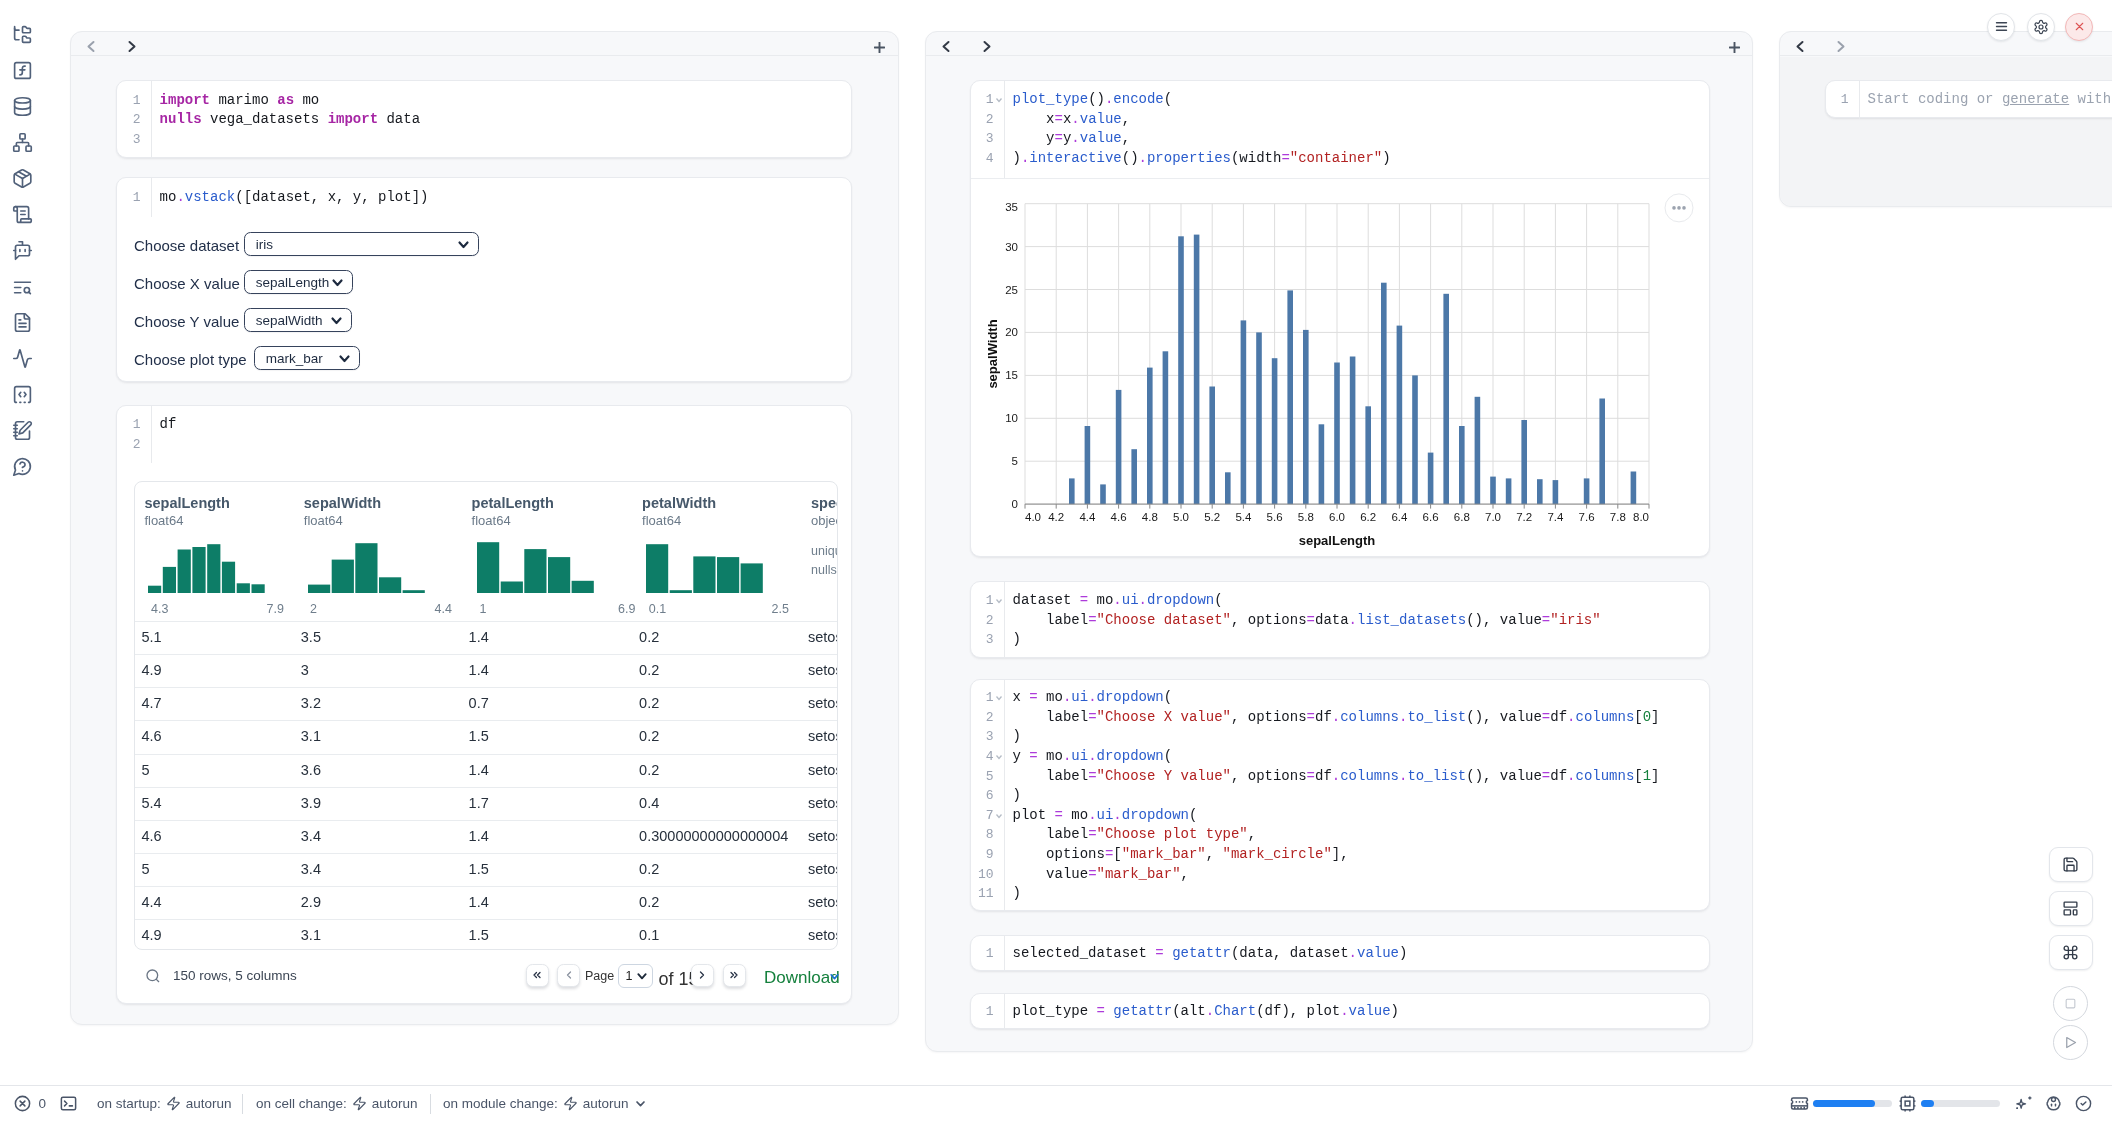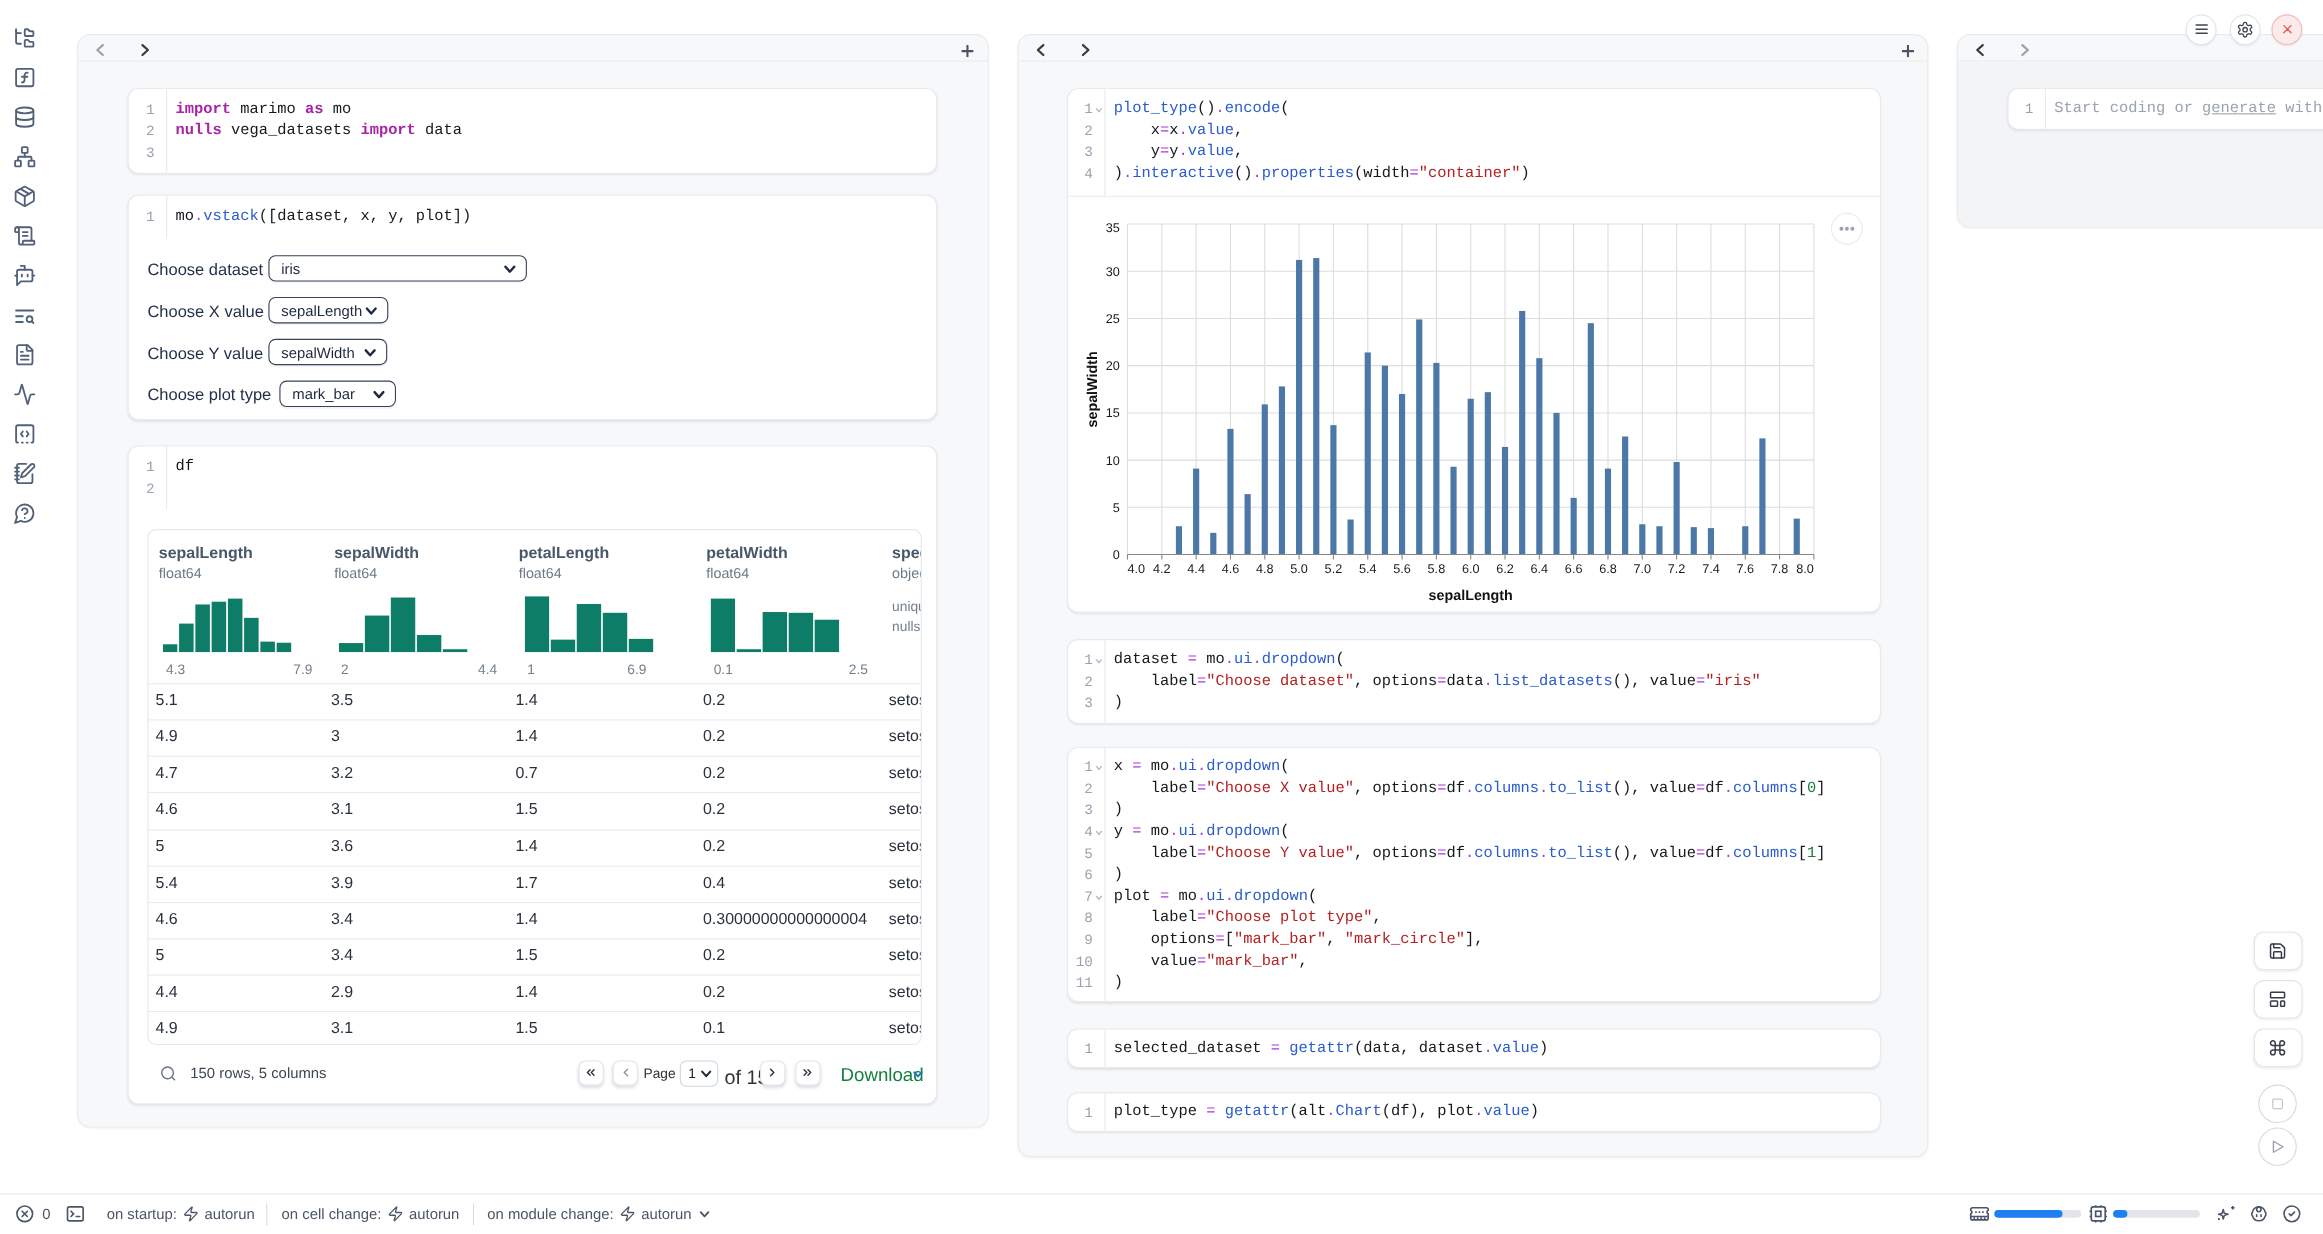--- a/index.html
+++ b/index.html
@@ -235,21 +235,21 @@
           <rect x="23.7" y="50.2" width="22.2" height="2.8" fill="#0d7d67"></rect>
           <rect x="47.3" y="16.4" width="22.2" height="36.6" fill="#0d7d67"></rect>
           <rect x="71.0" y="17.1" width="22.2" height="35.9" fill="#0d7d67"></rect>
           <rect x="94.6" y="23.4" width="22.2" height="29.6" fill="#0d7d67"></rect>
         </svg>
         <div class="minmax" style="left:16.5px;top:120px">4.3</div>
         <div class="minmax" style="left:104.5px;top:120px;width:45px;text-align:right">7.9</div>
         <div class="minmax" style="left:175.5px;top:120px">2</div>
         <div class="minmax" style="left:272.5px;top:120px;width:45px;text-align:right">4.4</div>
         <div class="minmax" style="left:344.9px;top:120px">1</div>
-        <div class="minmax" style="left:422px;top:120px;width:45px;text-align:center">6.9</div>
+        <div class="minmax" style="left:456px;top:120px;width:45px;text-align:right">6.9</div>
         <div class="minmax" style="left:514.3px;top:120px">0.1</div>
         <div class="minmax" style="left:609.5px;top:120px;width:45px;text-align:right">2.5</div>
         <div class="minmax" style="left:676.5px;top:62px">unique: 3</div>
         <div class="minmax" style="left:676.5px;top:81px">nulls: 0</div>
         <div class="trow" style="top:139.60px">
           <span style="left:6.9px">5.1</span>
           <span style="left:166.3px">3.5</span>
           <span style="left:334.1px">1.4</span>
           <span style="left:504.6px">0.2</span>
           <span style="left:673.5px">setosa</span>

